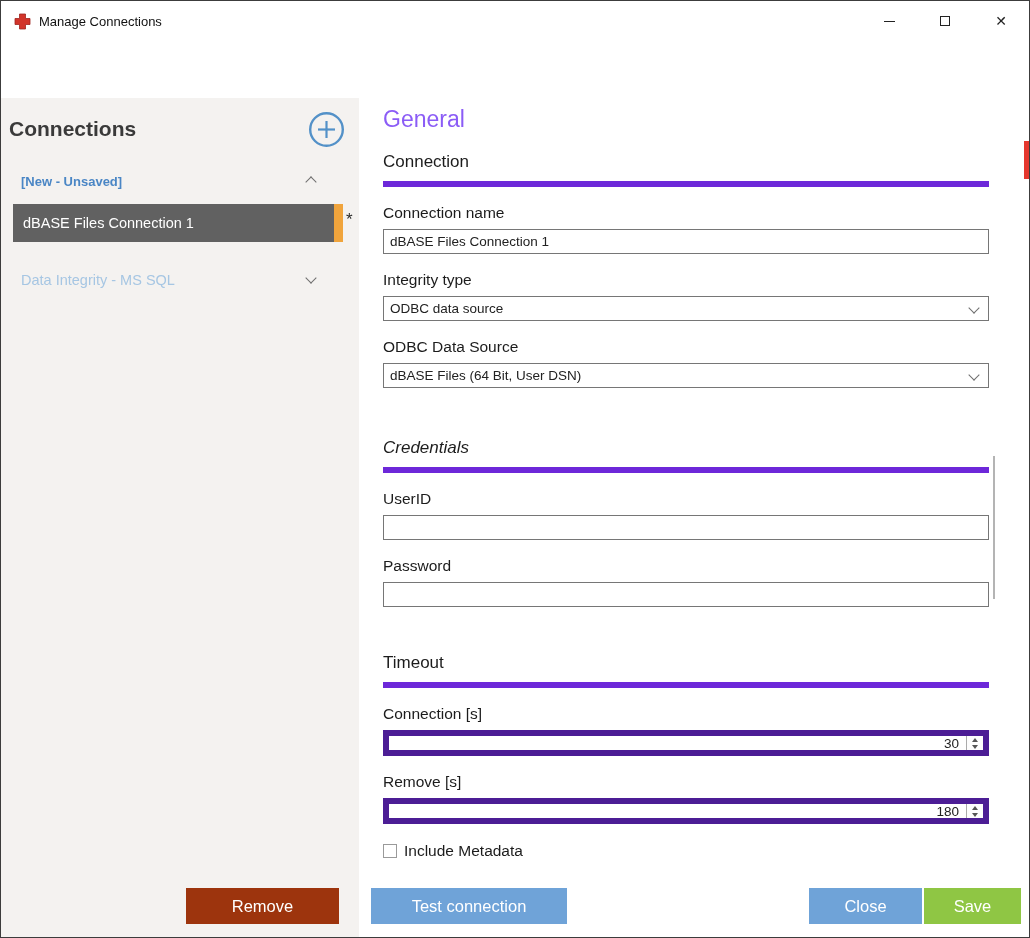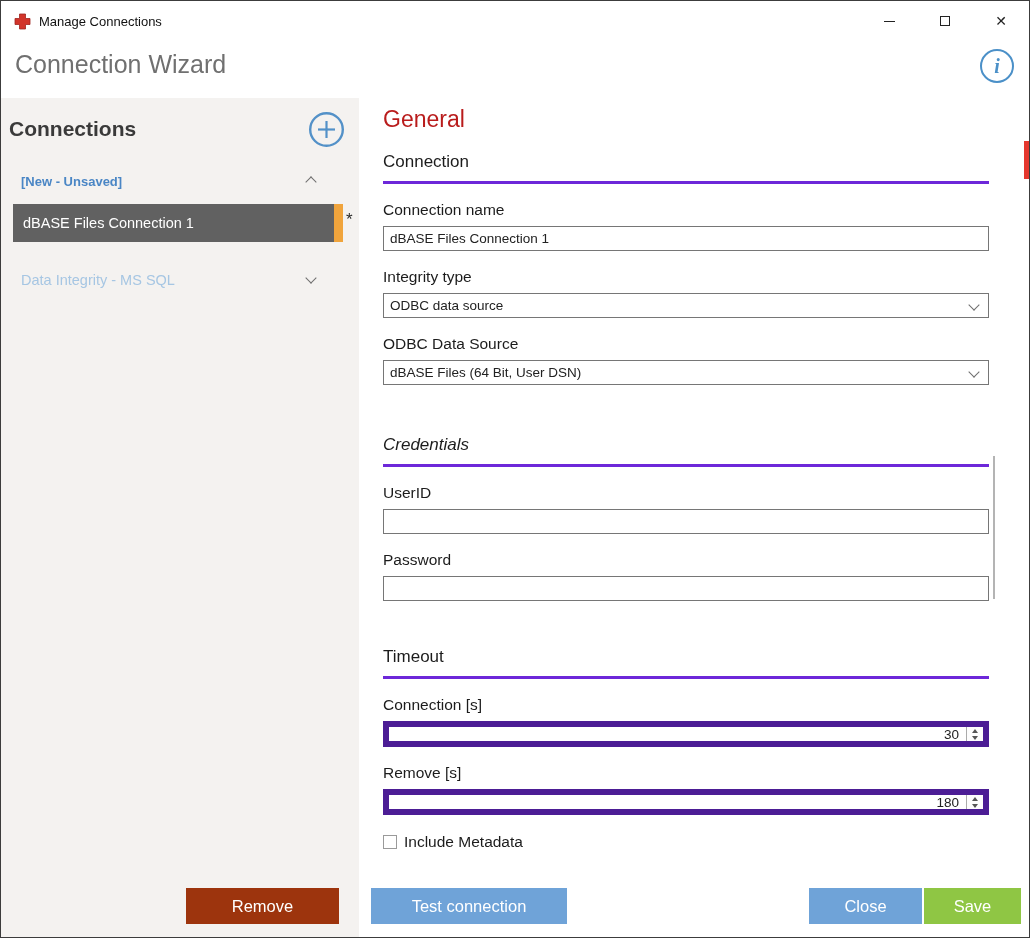--- a/index.html
+++ b/index.html
@@ -45,22 +45,22 @@
   .conn-item { position:absolute; left:12px; top:106px; width:330px; height:38px; background:#616161;
                color:#fff; font-size:14.5px; line-height:38px; padding-left:10px; cursor:default; }
   .modified-strip { position:absolute; right:0; top:0; width:9px; height:100%; background:#f0a43c; }
   .modified-star { position:absolute; left:345px; top:112px; color:#2b2b2b; font-size:17px; }
 
   .btn { color:#fff; font-size:16.5px; display:flex; align-items:center; justify-content:center; cursor:default; }
   .remove-btn { position:absolute; right:20px; bottom:13px; width:153px; height:36px; background:#9d340d; }
 
   
   .panel { position:absolute; left:358px; top:97px; right:0; bottom:0; background:#fff; padding:8px 40px 0 24px; overflow:hidden; }
-  .panel-title { font-size:23px; color:#b91c1c; font-weight:400; line-height:26px; margin-bottom:20px; }
-  .section-title { font-size:17px; color:#1c1c1c; line-height:20px; padding-bottom:9px; border-bottom:3px solid #6d28d9; }
+  .panel-title { font-size:23px; color:#8b5cf6; font-weight:400; line-height:26px; margin-bottom:20px; }
+  .section-title { font-size:17px; color:#1c1c1c; line-height:20px; padding-bottom:9px; border-bottom:6px solid #6d28d9; }
   .mt50 { margin-top:50px;font-style:italic; }
   .mt46 { margin-top:46px; }
   .field-label { font-size:15.5px; color:#1c1c1c; line-height:19px; margin-top:16px; margin-bottom:7px; }
   .text-input { display:block; width:100%; height:25px; border:1px solid #767676; font-size:13.5px; padding:0 6px;
                 font-family:inherit; color:#222; background:#fff; }
   .select { position:relative; width:100%; height:25px; border:1px solid #767676; font-size:13.5px; padding:0 6px;
             display:flex; align-items:center; background:#fff; color:#222; cursor:default; }
   .select .chevron { position:absolute; right:10px; top:7px; }
   .num-wrap { position:relative; width:100%; height:26px; border:6px solid #4c1d95; background:#fff; }
   .num-wrap input { display:block; width:calc(100% - 18px); height:100%; border:none; outline:none; text-align:right;
@@ -102,26 +102,20 @@
       </div>
       <div class="win-btn">
         <span class="glyph-max"></span>
       </div>
       <div class="win-btn">
         <span class="glyph-close">✕</span>
       </div>
     </div>
   </div>
 
-  <div class="wizard-header">
-    <span class="wizard-title">Connection Wizard</span>
-    <div class="info-btn">
-      <span>i</span>
-    </div>
-  </div>
 
   <div class="sidebar">
     <div class="sidebar-title">Connections</div>
     <div class="add-btn">
       <svg width="37" height="37" viewBox="0 0 37 37">
         <circle cx="18.5" cy="18.5" r="16.3" fill="none" stroke="#5391c8" stroke-width="2.4"></circle>
         <line x1="18.5" y1="10" x2="18.5" y2="27" stroke="#5391c8" stroke-width="2.2"></line>
         <line x1="10" y1="18.5" x2="27" y2="18.5" stroke="#5391c8" stroke-width="2.2"></line>
       </svg>
     </div>

